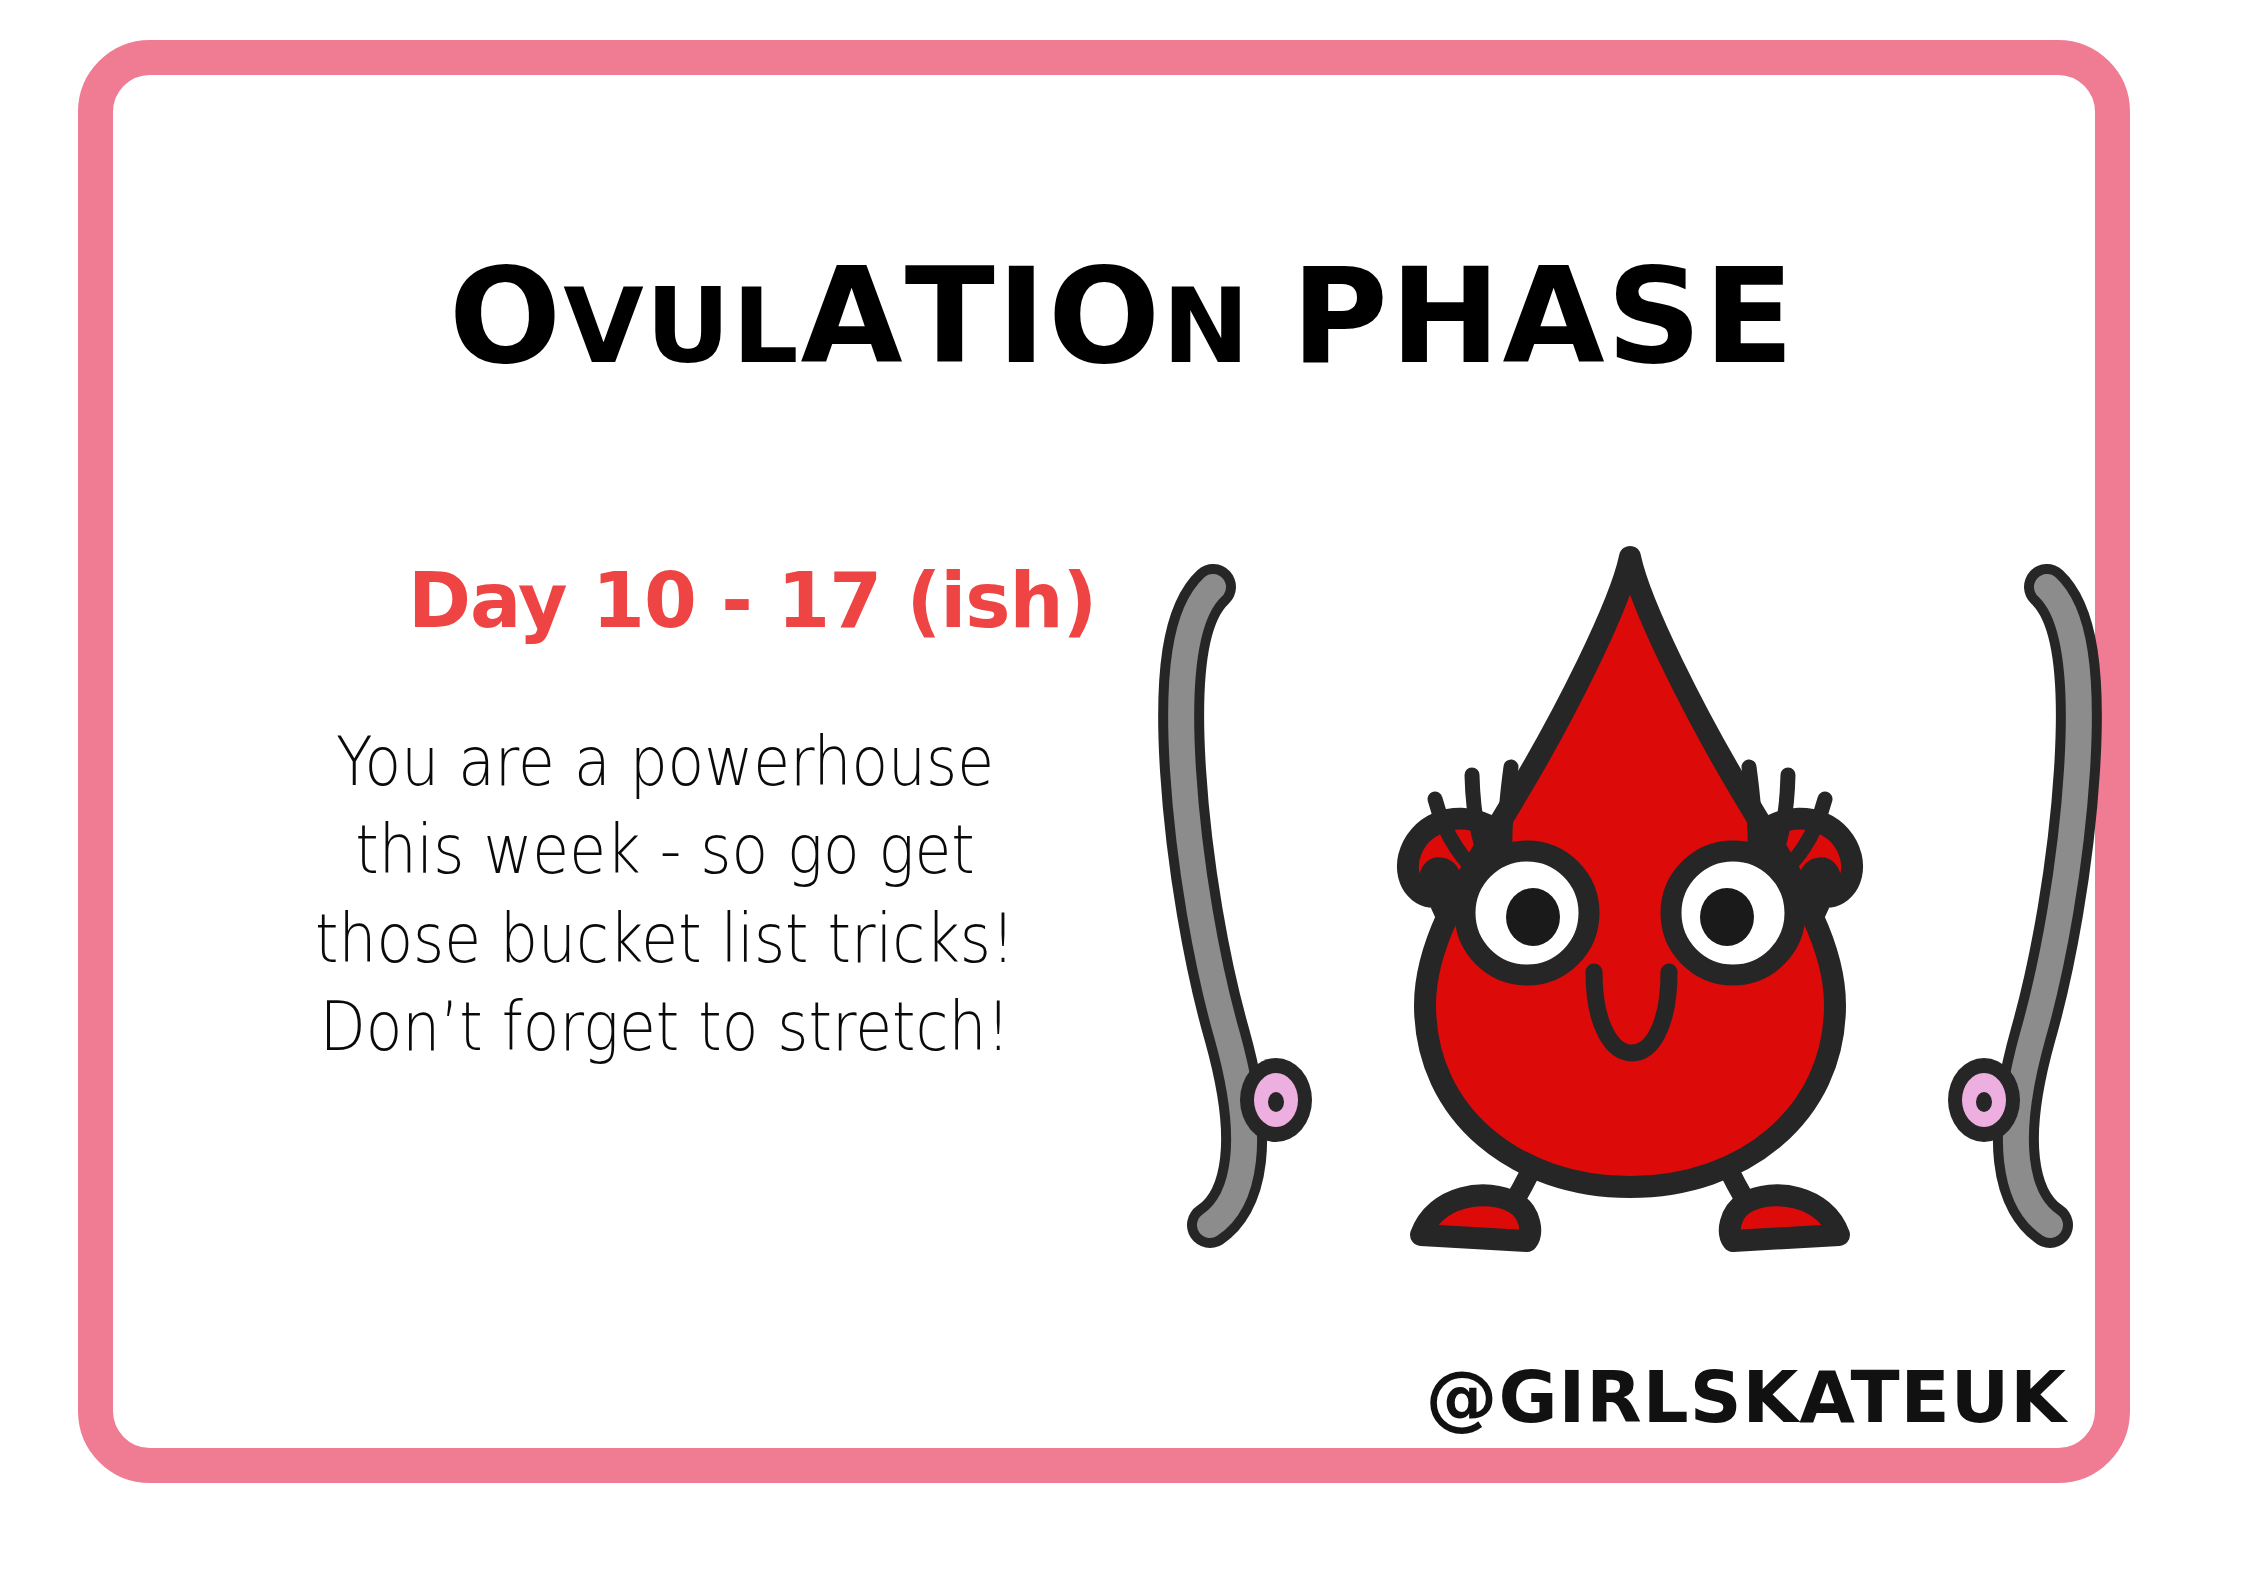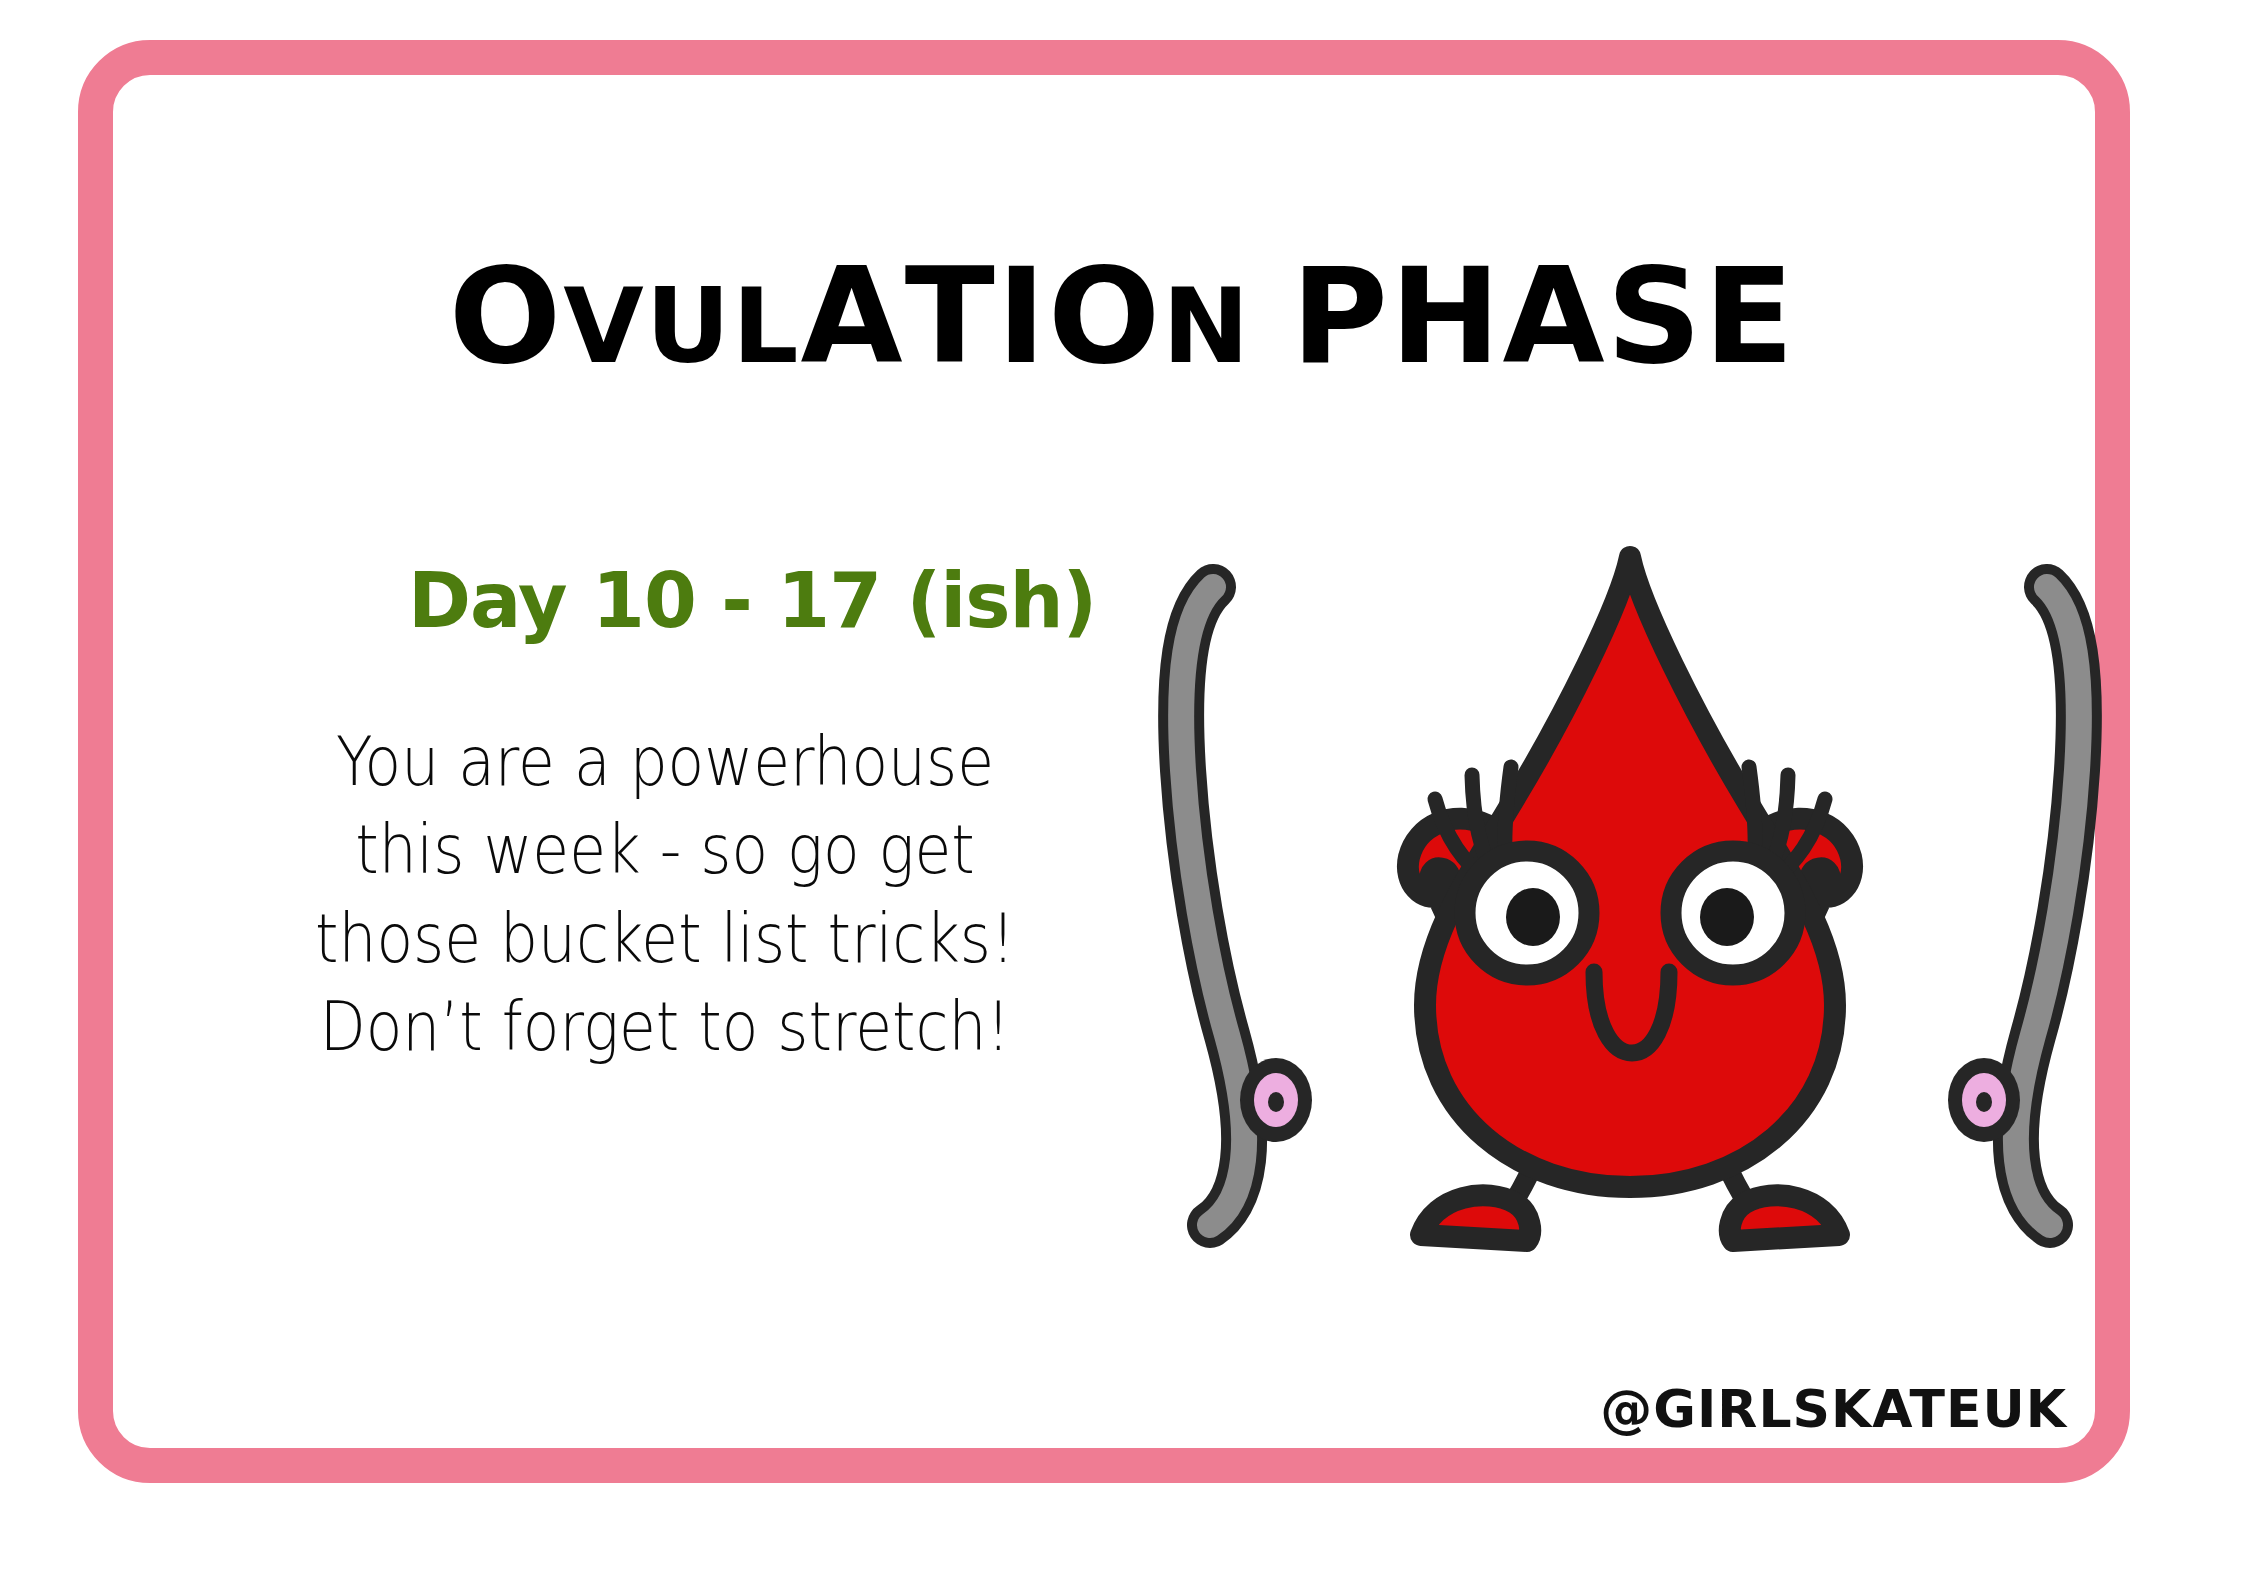--- a/index.html
+++ b/index.html
@@ -56,21 +56,21 @@
 
   
   #day-line {
     position: absolute;
     left: 408px;
     top: 556px;
     font-family: "DejaVu Sans", sans-serif;
     font-weight: bold;
     font-size: 76px;
     letter-spacing: -1px;
-    color: #4d7c0f;
+    color: #ef4444;
     white-space: nowrap;
   }
 
   
   #body-text {
     position: absolute;
     left: 255px;
     top: 718px;
     width: 820px;
     text-align: center;
@@ -84,21 +84,21 @@
   }
   #body-text .bline { display: block; white-space: nowrap; }
 
   
   #handle {
     position: absolute;
     right: 178px;
     bottom: 148px;
     font-family: "DejaVu Sans", sans-serif;
     font-weight: bold;
-    font-size: 52px;
+    font-size: 72px;
     letter-spacing: 1px;
     color: #111111;
     white-space: nowrap;
   }
 
   
   #mascot {
     position: absolute;
     left: 1135px;
     top: 535px;

